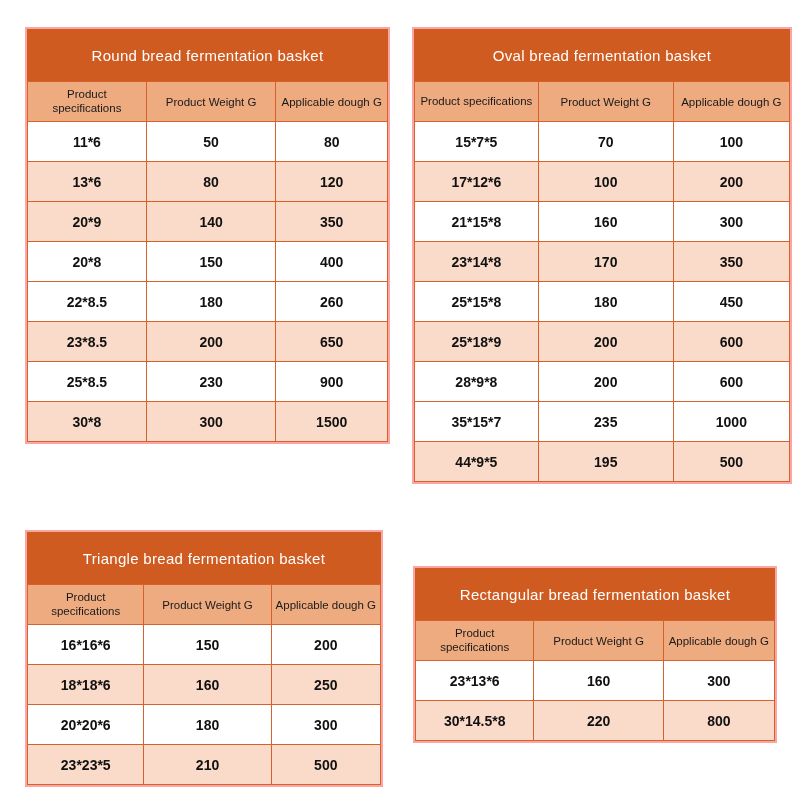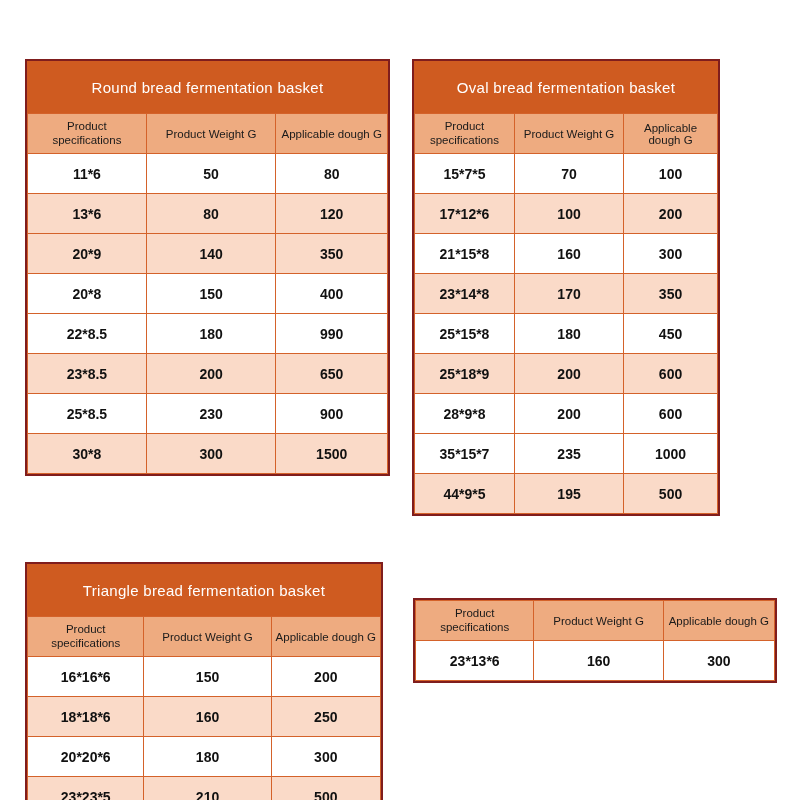--- a/index.html
+++ b/index.html
@@ -10,24 +10,23 @@
     width: 800px;
     height: 800px;
     background: #ffffff;
     font-family: "Liberation Sans", sans-serif;
     position: relative;
     overflow: hidden;
   }
 
   .table-block {
     position: absolute;
-    border: 2px solid #7f1d1d;
+    border: 2px solid #fca5a5;
     box-sizing: border-box;
     background: #ffffff;
-    margin-top: 32px;
   }
 
   .tbl-title {
     background: #cf5b20;
     color: #ffffff;
     text-align: center;
     font-size: 15px;
     letter-spacing: 0.3px;
     display: flex;
     align-items: center;
@@ -68,21 +67,21 @@
     font-weight: bold;
     color: #111111;
     height: 40px;
   }
 
   tr.odd td { background: #ffffff; }
   tr.even td { background: #fadac8; }
 
   
   #tbl-round      { left: 25px;  top: 27px;  width: 365px; }
-  #tbl-oval       { left: 412px; top: 27px;  width: 308px; }
+  #tbl-oval       { left: 412px; top: 27px;  width: 380px; }
   #tbl-triangle   { left: 25px;  top: 530px; width: 358px; }
   #tbl-rectangle  { left: 413px; top: 566px; width: 364px; }
 
   #tbl-round .tbl-title,
   #tbl-oval .tbl-title,
   #tbl-triangle .tbl-title,
   #tbl-rectangle .tbl-title { height: 52px; }
 
   #tbl-round col.c1, #tbl-oval col.c1, #tbl-triangle col.c1 { width: 33%; }
   #tbl-round col.c2, #tbl-oval col.c2, #tbl-triangle col.c2 { width: 36%; }
@@ -126,21 +125,21 @@
         <td>350</td>
       </tr>
       <tr class="odd">
         <td>20*8</td>
         <td>150</td>
         <td>400</td>
       </tr>
       <tr class="odd">
         <td>22*8.5</td>
         <td>180</td>
-        <td>990</td>
+        <td>260</td>
       </tr>
       <tr class="even">
         <td>23*8.5</td>
         <td>200</td>
         <td>650</td>
       </tr>
       <tr class="odd">
         <td>25*8.5</td>
         <td>230</td>
         <td>900</td>
@@ -253,34 +252,40 @@
       <tr class="even">
         <td>23*23*5</td>
         <td>210</td>
         <td>500</td>
       </tr>
     </tbody>
   </table>
 </div>
 
 <div class="table-block" id="tbl-rectangle">
+  <div class="tbl-title">Rectangular bread fermentation basket</div>
   <table class="grid">
     <colgroup>
         <col class="c1">
         <col class="c2">
         <col class="c3">
       </colgroup>
     <thead>
       <tr>
         <th class="spec-head">Product specifications</th>
         <th>Product Weight G</th>
         <th>Applicable dough G</th>
       </tr>
     </thead>
     <tbody>
       <tr class="odd">
         <td>23*13*6</td>
         <td>160</td>
         <td>300</td>
       </tr>
+      <tr class="even">
+        <td>30*14.5*8</td>
+        <td>220</td>
+        <td>800</td>
+      </tr>
     </tbody>
   </table>
 </div>
 
 </body></html>

